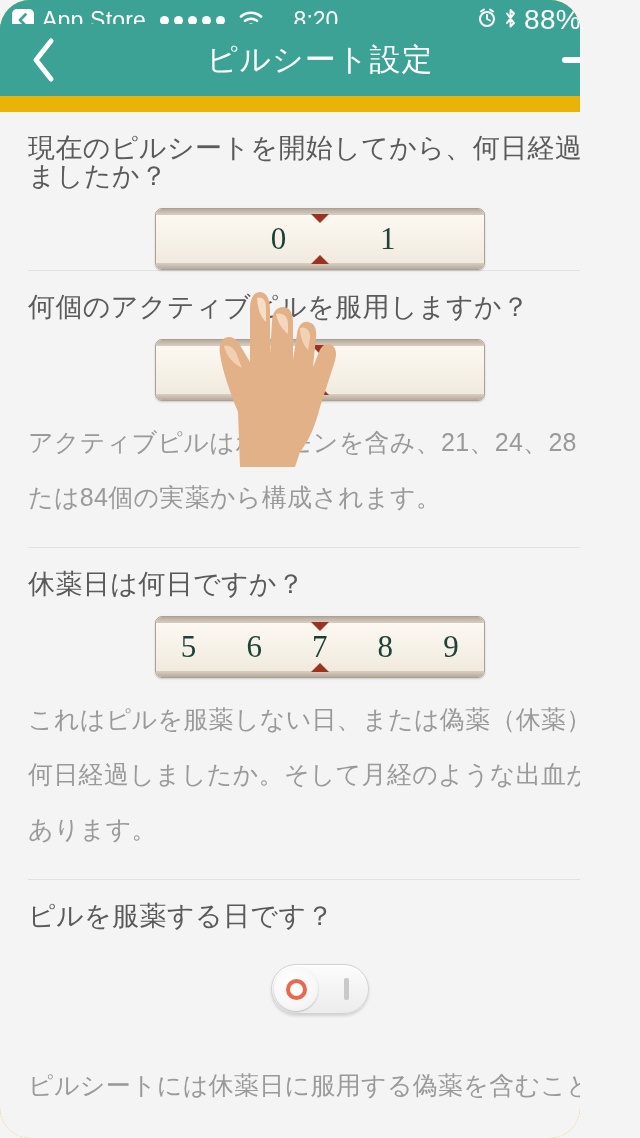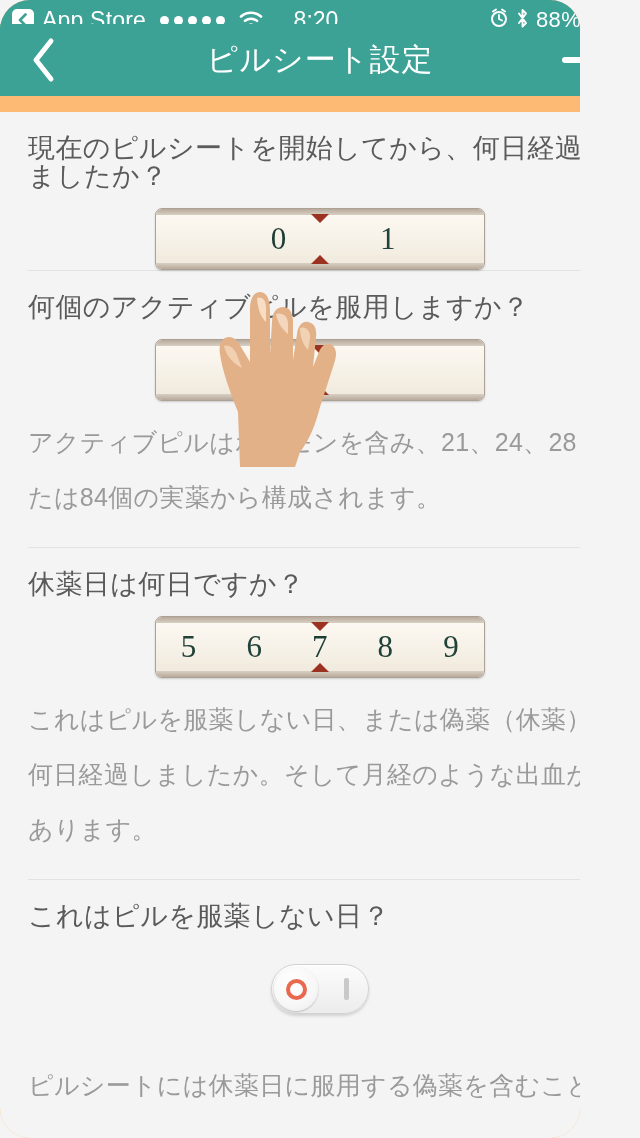--- a/index.html
+++ b/index.html
@@ -2,21 +2,21 @@
 <html><head>
 <meta charset="utf-8">
 <style>
   * { margin:0; padding:0; box-sizing:border-box; }
   html, body {
     width:640px; height:1138px;
     background:#f4f4f4;
     font-family:"Liberation Sans","DejaVu Sans",sans-serif;
     overflow:hidden;
   }
-  .phone { position:relative; width:580px; height:1138px; background:#fdba74; overflow:hidden;border-radius:30px; }
+  .phone { position:relative; width:580px; height:1138px; background:#eab308; overflow:hidden;border-radius:30px; }
 
   
   .statusbar {
     position:absolute; top:0; left:0; width:640px; height:40px;
     background:#3ca295; color:#ffffff;
     display:flex; align-items:center; padding:0 12px;
   }
   .sb-left { display:flex; align-items:center; gap:8px; flex:0 0 auto; }
   .sb-back-box {
     width:22px; height:22px; background:#ffffff; border-radius:5px;
@@ -31,21 +31,21 @@
   .sb-dot { width:9px; height:9px; border-radius:50%; background:#ffffff; }
   .sb-wifi { margin-left:6px; display:flex; align-items:center; }
   .sb-center {
     position:absolute; left:0; right:8px; top:0; height:40px;
     display:flex; align-items:center; justify-content:center;
     font-size:23px; font-weight:400; pointer-events:none;
   }
   .sb-right {
     margin-left:auto; display:flex; align-items:center; gap:7px; flex:0 0 auto; z-index:2;
   }
-  .sb-pct { font-size:22px; letter-spacing:0.3px; }
+  .sb-pct { font-size:28px; letter-spacing:0.3px; }
   .sb-battery {
     width:40px; height:19px; border:2px solid rgba(255,255,255,.92);
     border-radius:4px; position:relative; display:flex; align-items:center;
     padding:2px;
   }
   .sb-battery::after {
     content:""; position:absolute; right:-5px; top:5px; width:3px; height:7px;
     background:rgba(255,255,255,.85); border-radius:0 2px 2px 0;
   }
   .sb-battery-fill { height:100%; width:88%; background:#ffffff; border-radius:1px; }
@@ -250,21 +250,21 @@
             <span class="pk-item">8</span>
             <span class="pk-item">9</span>
           </div>
         </div>
       </div>
       <div class="help-text">これはピルを服薬しない日、または偽薬（休薬）何日経過しましたか。そして月経のような出血があります。</div>
     </div>
     <div class="sep"></div>
 
     <div class="section">
-      <div class="q-text">これはピルを服薬しない日？</div>
+      <div class="q-text">ピルを服薬する日です？</div>
       <div class="toggle-wrap">
         <div class="toggle">
           <span class="toggle-knob">
             <i class="toggle-o"></i>
           </span>
           <i class="toggle-i"></i>
         </div>
       </div>
       <div class="help-text">ピルシートには休薬日に服用する偽薬を含むこと</div>
     </div>

